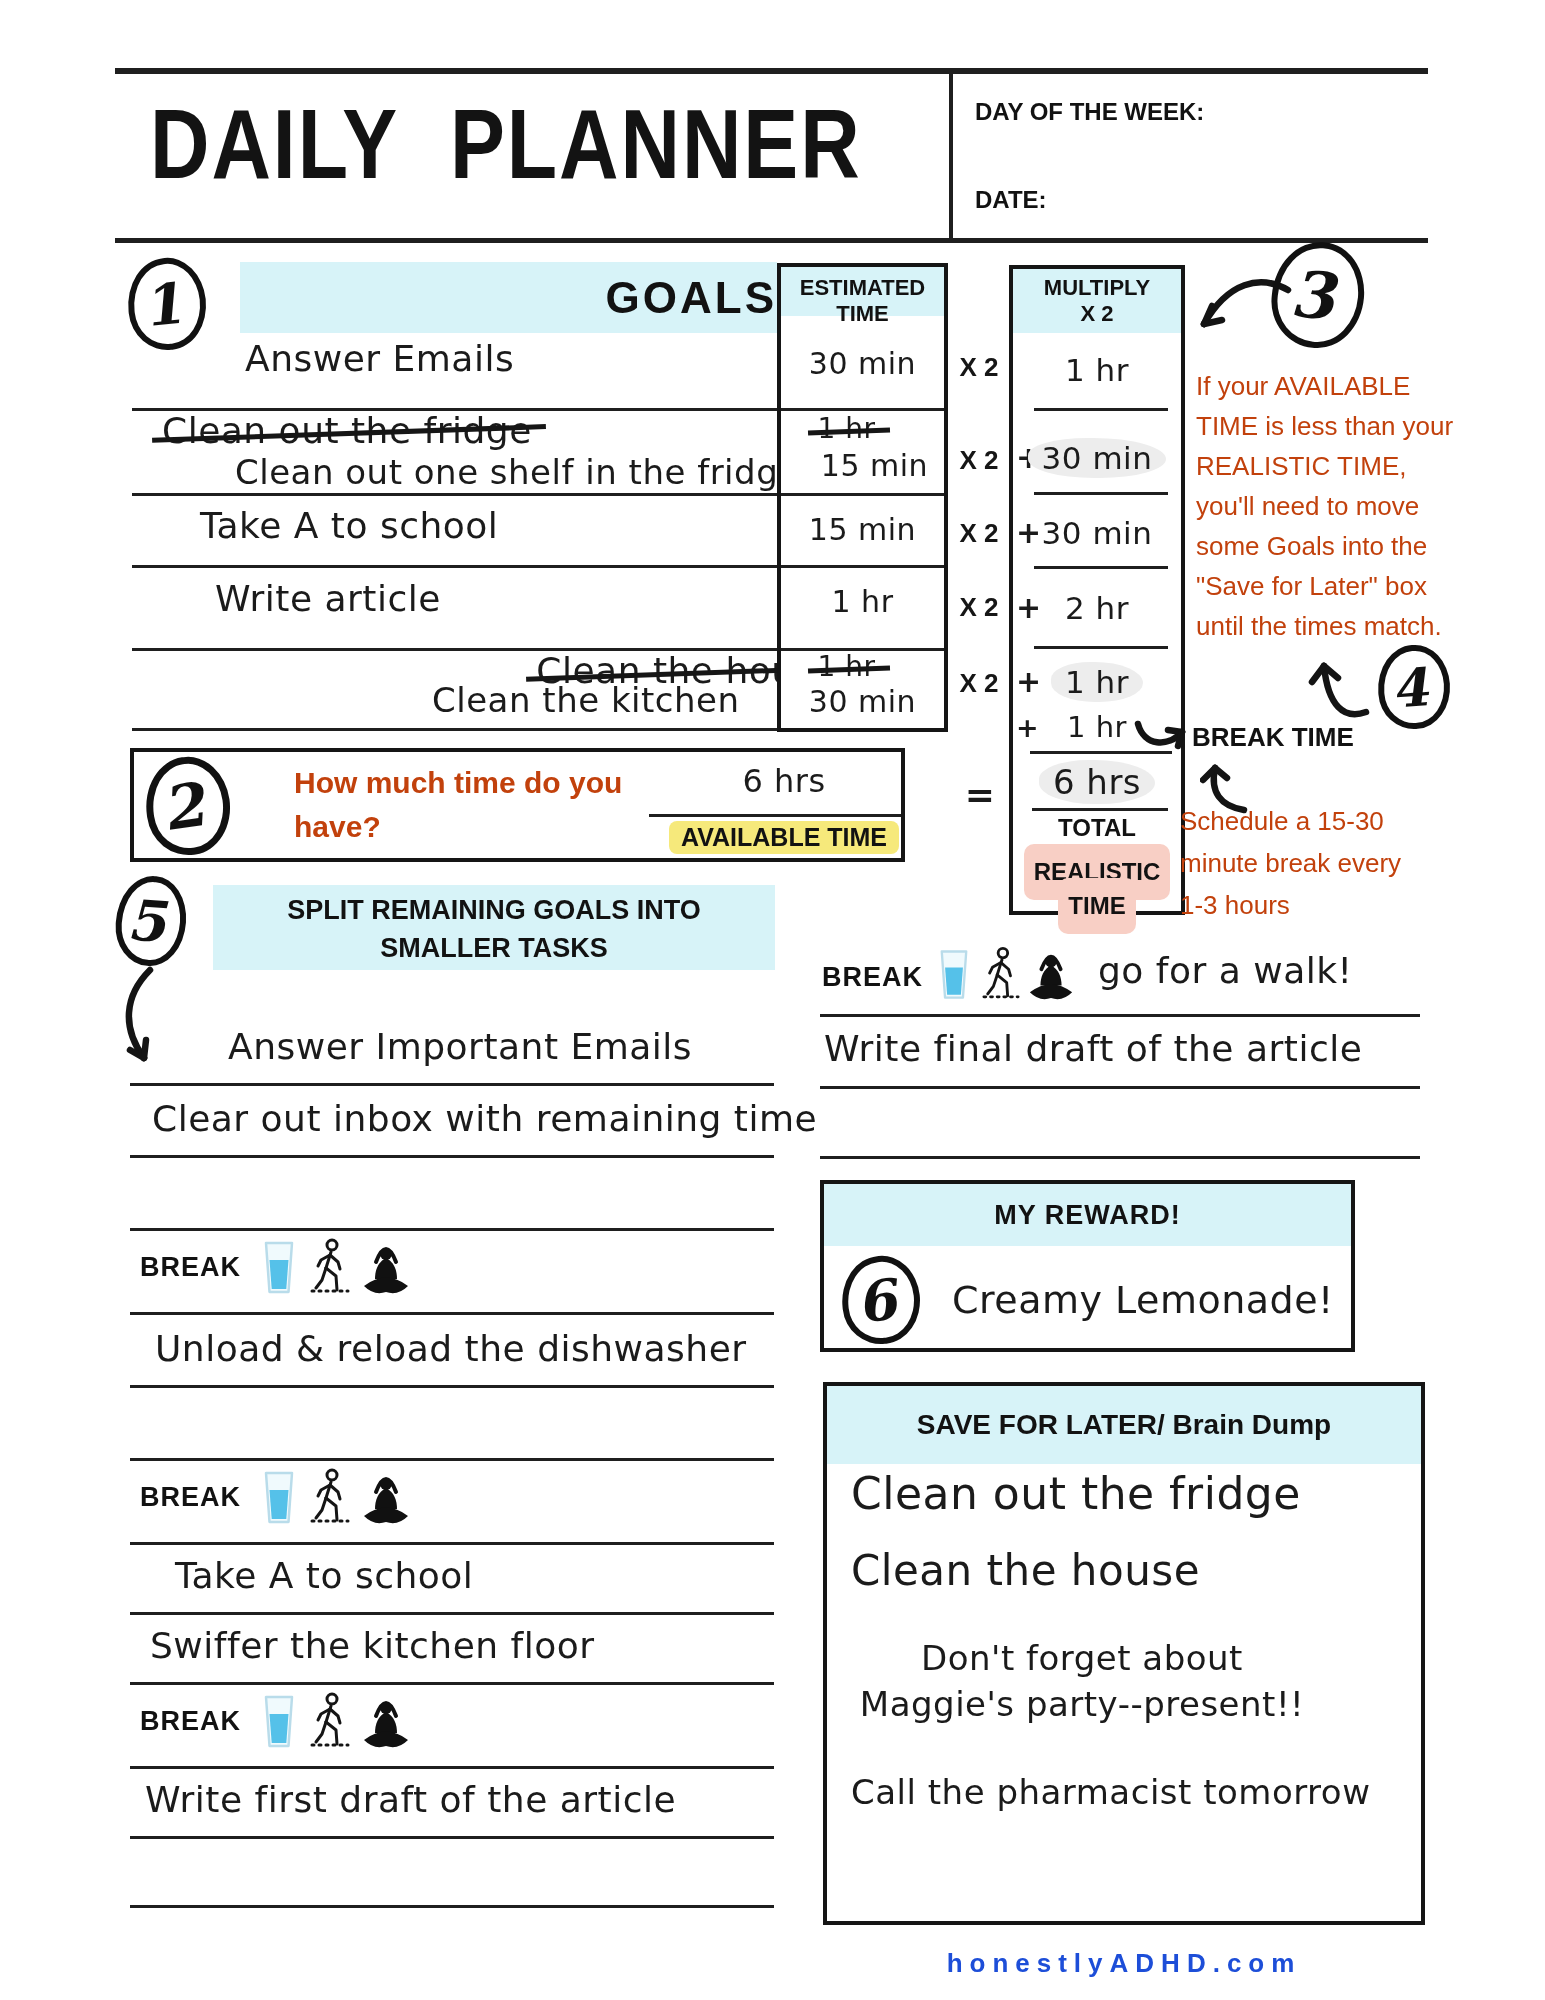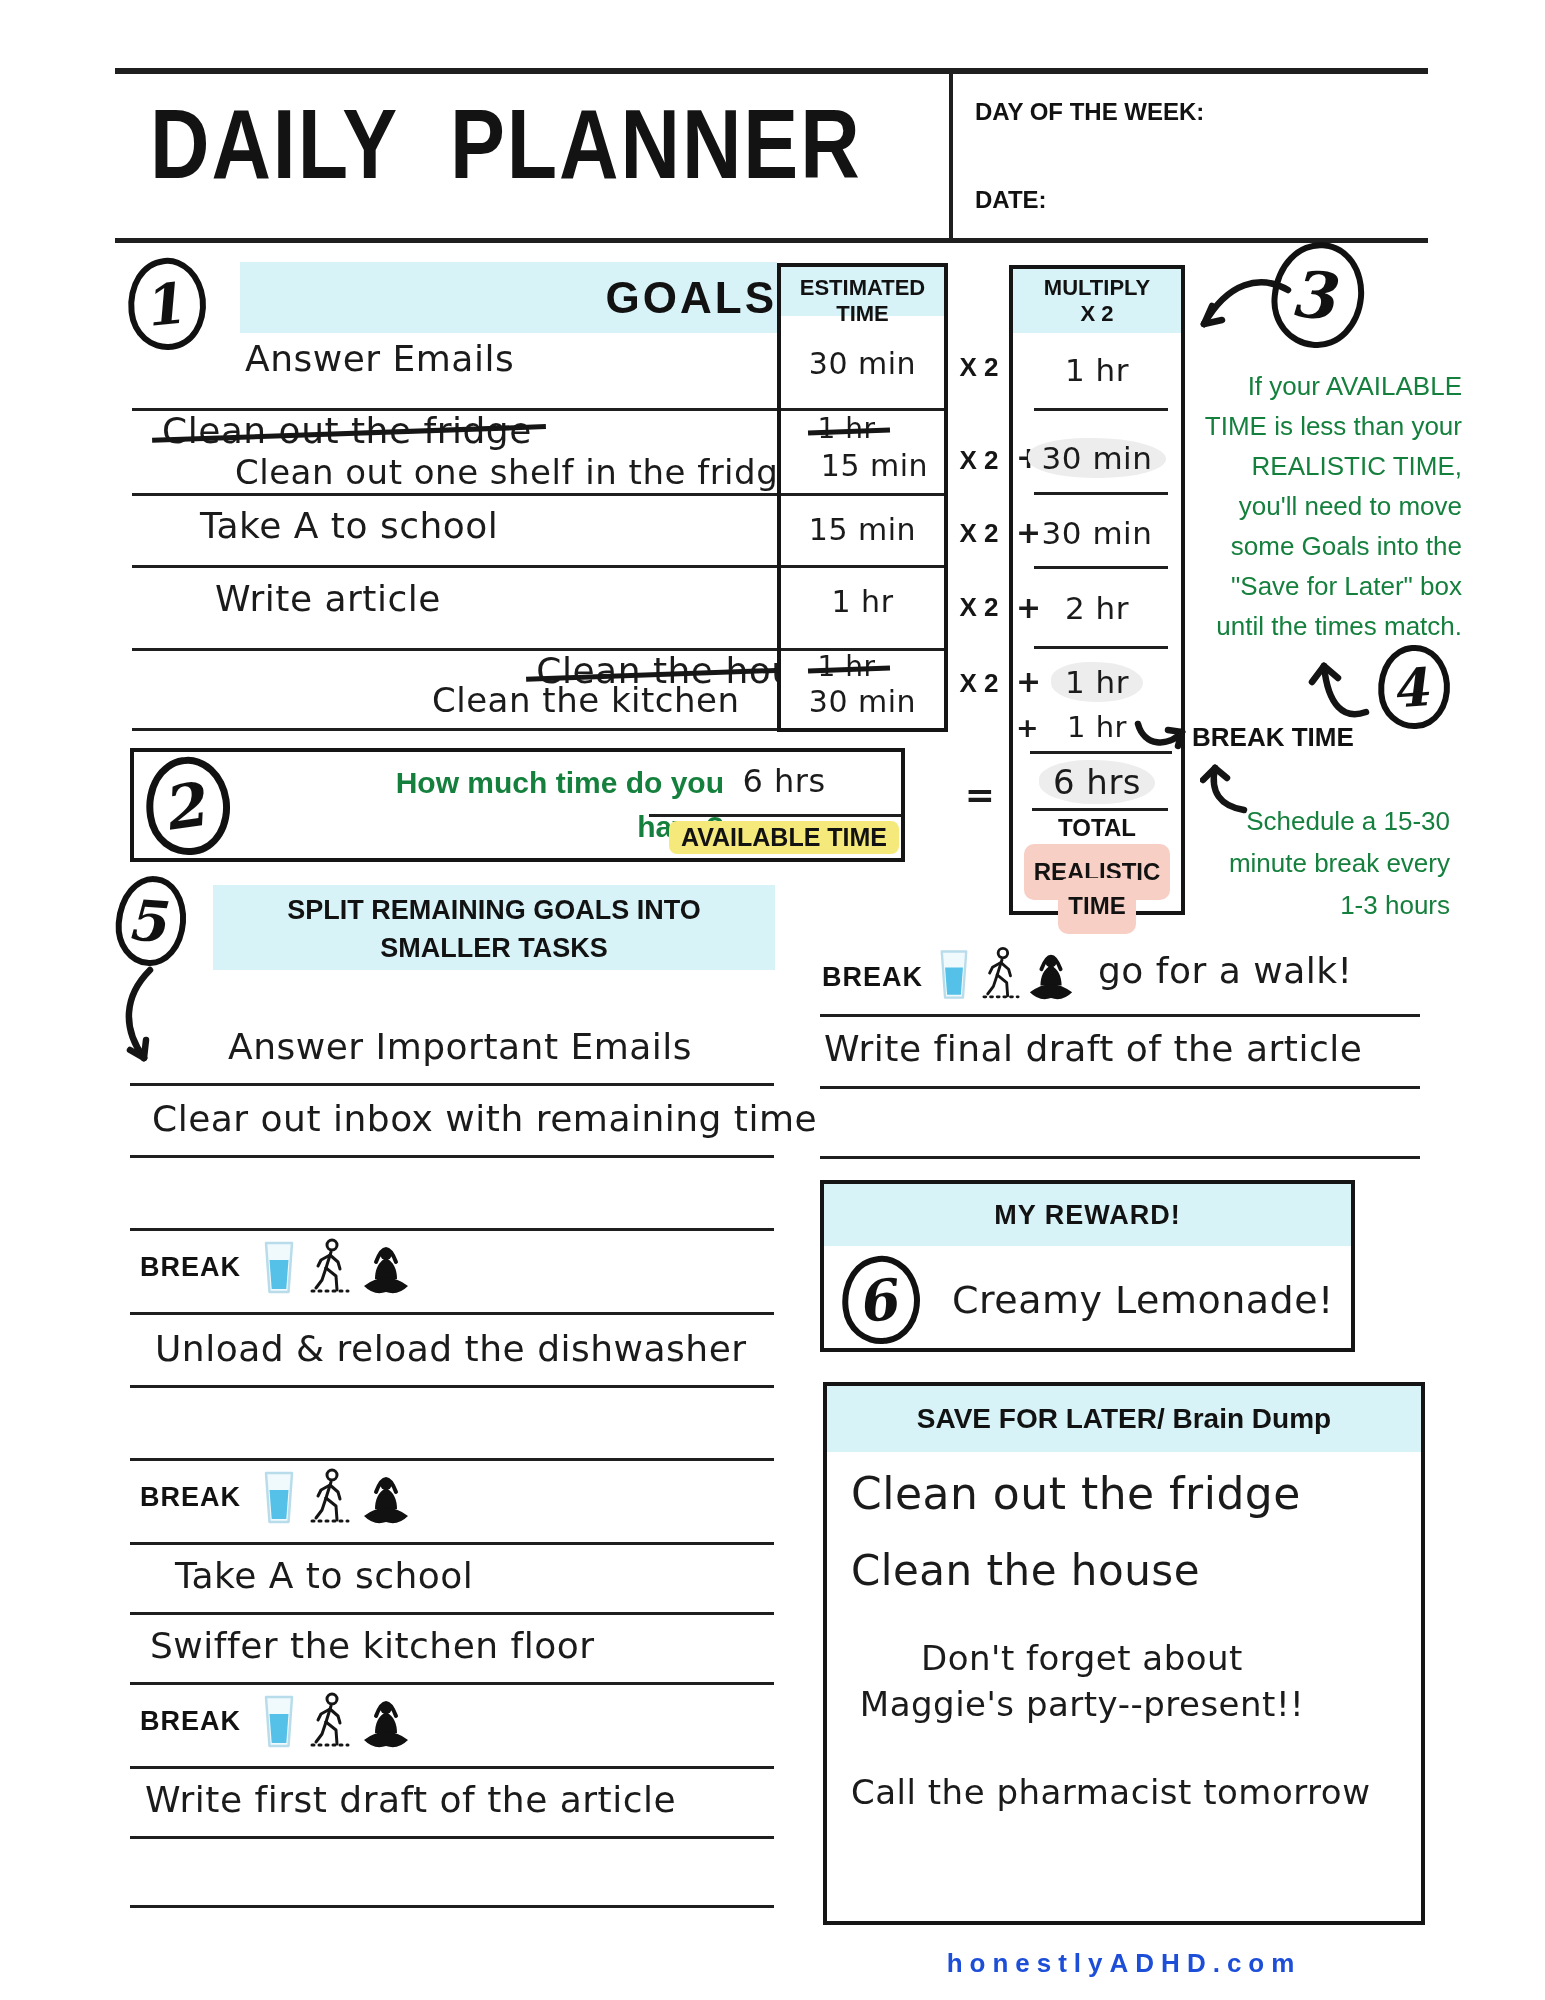--- a/index.html
+++ b/index.html
@@ -27,21 +27,21 @@
   .smudge::before{content:"";position:absolute;inset:-2px -14px;background:#ededed;border-radius:45% 55% 50% 50%;z-index:-1;}
   .pill-y{background:var(--yellow);border-radius:8px;padding:2px 12px;display:inline-block;}
   .pill-p{background:var(--pink);border-radius:10px;padding:14px 10px;display:inline-block;}
   .x2{position:absolute;left:950px;width:58px;text-align:center;font-weight:700;font-size:26px;font-family:"Liberation Sans",sans-serif;}
   .mrow{position:absolute;left:1009px;width:176px;text-align:center;font-size:31px;}
   .mplus{position:absolute;left:1016px;font-size:30px;font-weight:600;font-family:"DejaVu Sans",sans-serif;}
   .goal{font-size:36px;}
   .task{font-size:36px;}
   .est{position:absolute;left:779px;width:167px;text-align:center;font-size:30px;}
   .title{font-weight:900;font-size:84px;letter-spacing:2px;word-spacing:28px;transform:scale(.98,1.18);transform-origin:left center;color:#131313;}
-  .note{font-weight:500;text-align:right;color:#15803d;}
+  .note{font-weight:500;text-align:left;color:#c2410c;}
   svg{display:block;}
   .arrow path{stroke:#141414;stroke-width:6.5;fill:none;stroke-linecap:round;stroke-linejoin:round;}
   .icon-walk path,.icon-walk circle{stroke:#151515;stroke-width:3;fill:none;stroke-linecap:round;stroke-linejoin:round;}
 </style>
 </head>
 <body>
 
 <div class="page">
 
   
@@ -331,21 +331,21 @@
       <span class="lbl" style="font-size:27px;letter-spacing:1px;">MY REWARD!</span>
     </div>
     <div class="step-circle" style="left:18px;top:72px;width:78px;height:88px;font-size:56px;transform:rotate(-6deg);">
       <span>6</span>
     </div>
     <div class="abs hw" style="left:128px;top:94px;font-size:38px;">Creamy Lemonade!</div>
   </div>
 
   
   <div class="box" style="left:823px;top:1382px;width:602px;height:543px;">
-    <div class="cyan" style="width:100%;height:66px;display:flex;align-items:center;justify-content:center;">
+    <div class="cyan" style="width:100%;height:78px;display:flex;align-items:center;justify-content:center;">
       <span class="lbl" style="font-size:28px;">SAVE FOR LATER/ Brain Dump</span>
     </div>
     <div class="abs hw" style="left:24px;top:82px;font-size:44px;">Clean out the fridge</div>
     <div class="abs hw" style="left:24px;top:160px;font-size:42px;">Clean the house</div>
     <div class="abs hw" style="left:40px;top:252px;width:430px;text-align:center;font-size:34px;">Don't forget about</div>
     <div class="abs hw" style="left:20px;top:298px;width:470px;text-align:center;font-size:34px;">Maggie's party--present!!</div>
     <div class="abs hw" style="left:24px;top:386px;font-size:34px;">Call the pharmacist tomorrow</div>
   </div>
 
   

